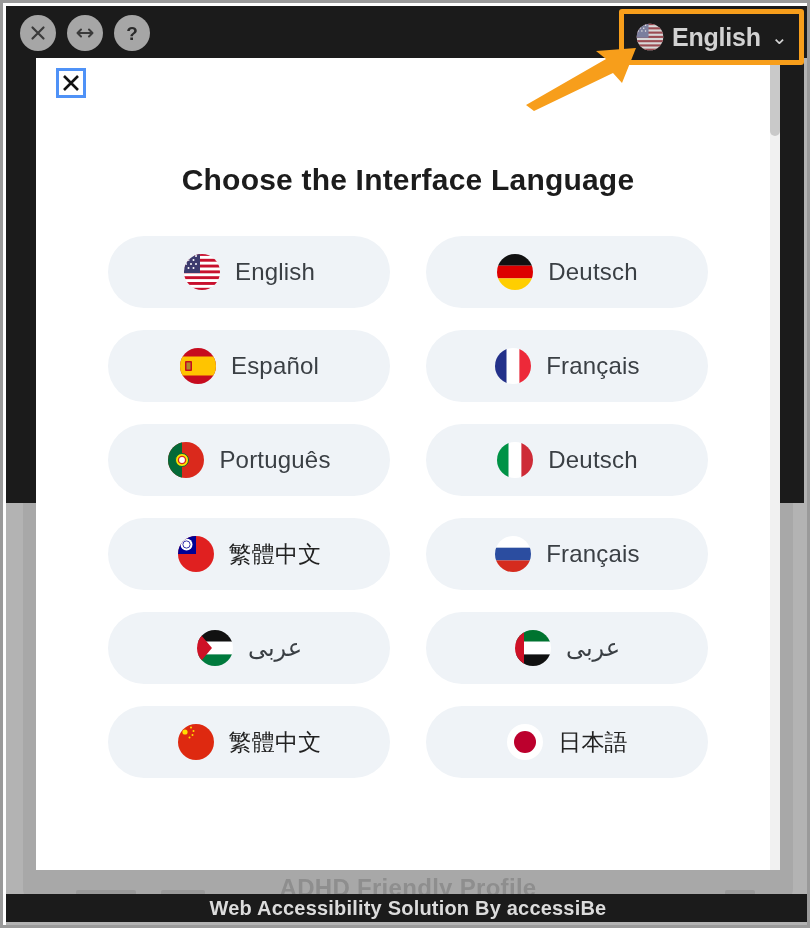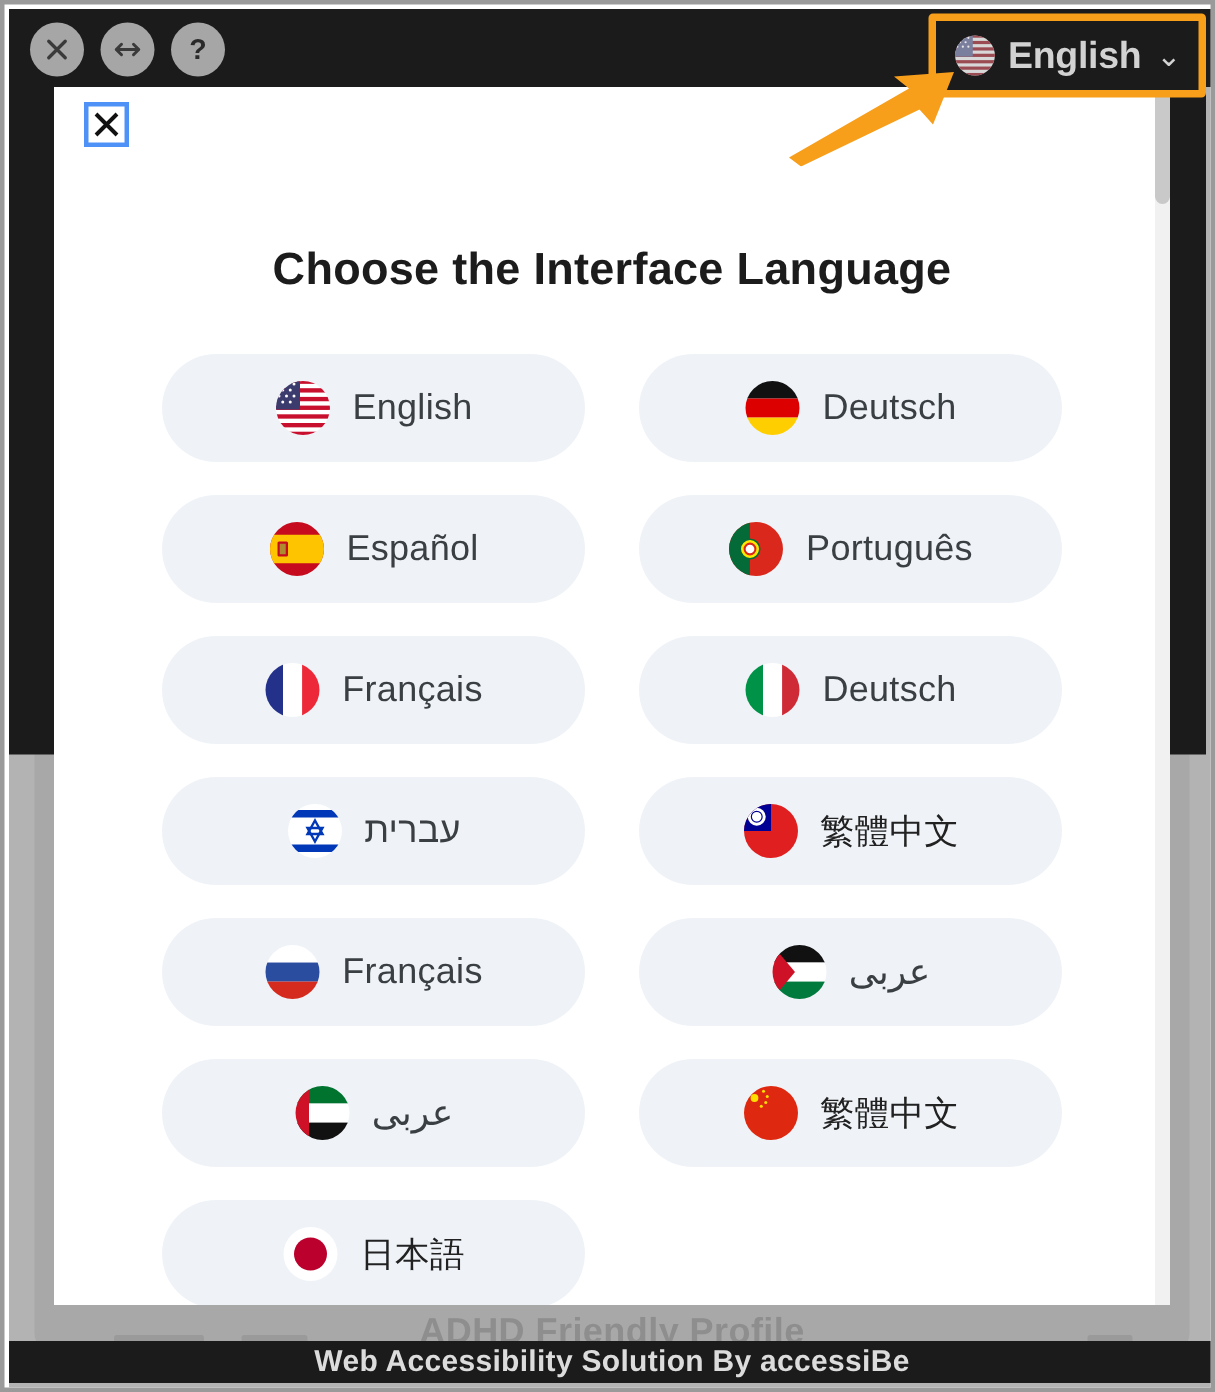--- a/index.html
+++ b/index.html
@@ -246,84 +246,67 @@
             <rect x="6" y="14" width="7" height="10" rx="1" fill="#c60b1e"></rect>
             <rect x="7.5" y="15.5" width="4" height="7" fill="#ad8b2e"></rect>
           </g>
         </svg>
         <span class="label">Español</span>
       </button>
 
       <button class="lang-btn">
         <svg class="flag" viewBox="0 0 38 38">
           <defs>
+              <clipPath id="c5">
+                <circle cx="19" cy="19" r="18"></circle>
+              </clipPath>
+            </defs>
+          <g clip-path="url(#c5)">
+            <rect width="12.7" height="38" x="0" fill="#23318a"></rect>
+            <rect width="12.7" height="38" x="12.7" fill="#fff"></rect>
+            <rect width="12.6" height="38" x="25.4" fill="#ed2939"></rect>
+          </g>
+        </svg>
+        <span class="label">Français</span>
+      </button>
+
+      <button class="lang-btn">
+        <svg class="flag" viewBox="0 0 38 38">
+          <defs>
               <clipPath id="c4">
                 <circle cx="19" cy="19" r="18"></circle>
               </clipPath>
             </defs>
           <g clip-path="url(#c4)">
             <rect width="38" height="38" fill="#da291c"></rect>
             <rect width="15" height="38" fill="#046a38"></rect>
             <circle cx="15" cy="19" r="6.5" fill="#ffe800" stroke="#046a38" stroke-width="1"></circle>
             <circle cx="15" cy="19" r="3.6" fill="#fff"></circle>
             <circle cx="15" cy="19" r="3.6" fill="none" stroke="#da291c" stroke-width="1.4"></circle>
           </g>
         </svg>
         <span class="label">Português</span>
       </button>
 
       <button class="lang-btn">
         <svg class="flag" viewBox="0 0 38 38">
           <defs>
-              <clipPath id="c5">
-                <circle cx="19" cy="19" r="18"></circle>
-              </clipPath>
-            </defs>
-          <g clip-path="url(#c5)">
-            <rect width="12.7" height="38" x="0" fill="#23318a"></rect>
-            <rect width="12.7" height="38" x="12.7" fill="#fff"></rect>
-            <rect width="12.6" height="38" x="25.4" fill="#ed2939"></rect>
-          </g>
-        </svg>
-        <span class="label">Français</span>
-      </button>
-
-      <button class="lang-btn">
-        <svg class="flag" viewBox="0 0 38 38">
-          <defs>
               <clipPath id="c6">
                 <circle cx="19" cy="19" r="18"></circle>
               </clipPath>
             </defs>
           <g clip-path="url(#c6)">
             <rect width="12.7" height="38" x="0" fill="#009246"></rect>
             <rect width="12.7" height="38" x="12.7" fill="#fff"></rect>
             <rect width="12.6" height="38" x="25.4" fill="#ce2b37"></rect>
           </g>
         </svg>
         <span class="label">Deutsch</span>
       </button>
 
-      <button class="lang-btn">
-        <svg class="flag" viewBox="0 0 38 38">
-          <defs>
-              <clipPath id="c7">
-                <circle cx="19" cy="19" r="18"></circle>
-              </clipPath>
-            </defs>
-          <g clip-path="url(#c7)">
-            <rect width="38" height="38" fill="#fff"></rect>
-            <rect width="38" height="5" y="5" fill="#0038b8"></rect>
-            <rect width="38" height="5" y="28" fill="#0038b8"></rect>
-            <path d="M19 12 L24 21 L14 21 Z" fill="none" stroke="#0038b8" stroke-width="1.6"></path>
-            <path d="M19 26 L24 17 L14 17 Z" fill="none" stroke="#0038b8" stroke-width="1.6"></path>
-          </g>
-        </svg>
-        <span class="label rtl">עברית</span>
-      </button>
 
       <button class="lang-btn">
         <svg class="flag" viewBox="0 0 38 38">
           <defs>
               <clipPath id="c8">
                 <circle cx="19" cy="19" r="18"></circle>
               </clipPath>
             </defs>
           <g clip-path="url(#c8)">
             <rect width="38" height="38" fill="#e02020"></rect>

